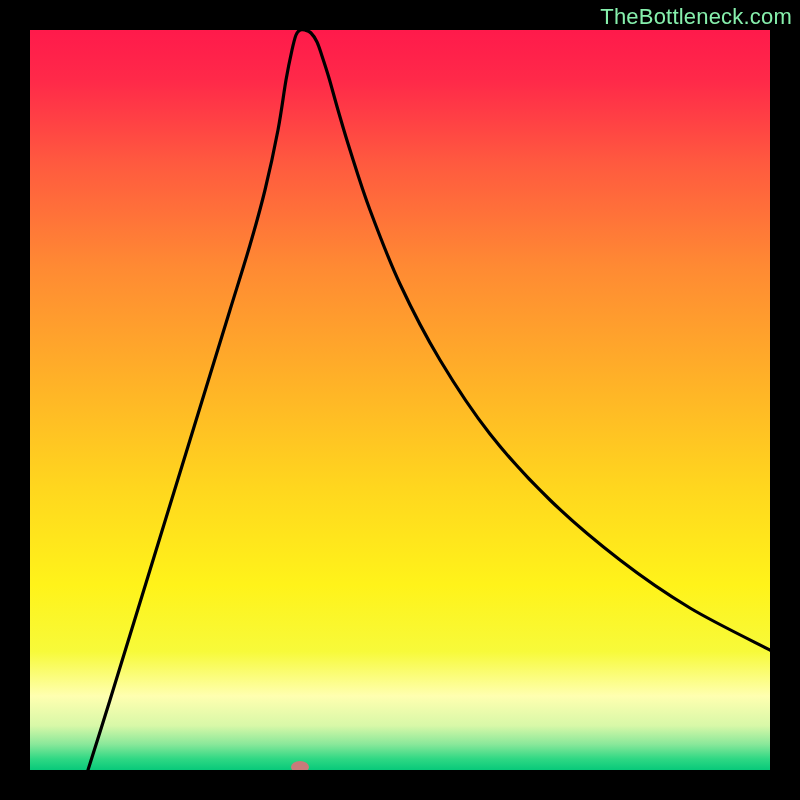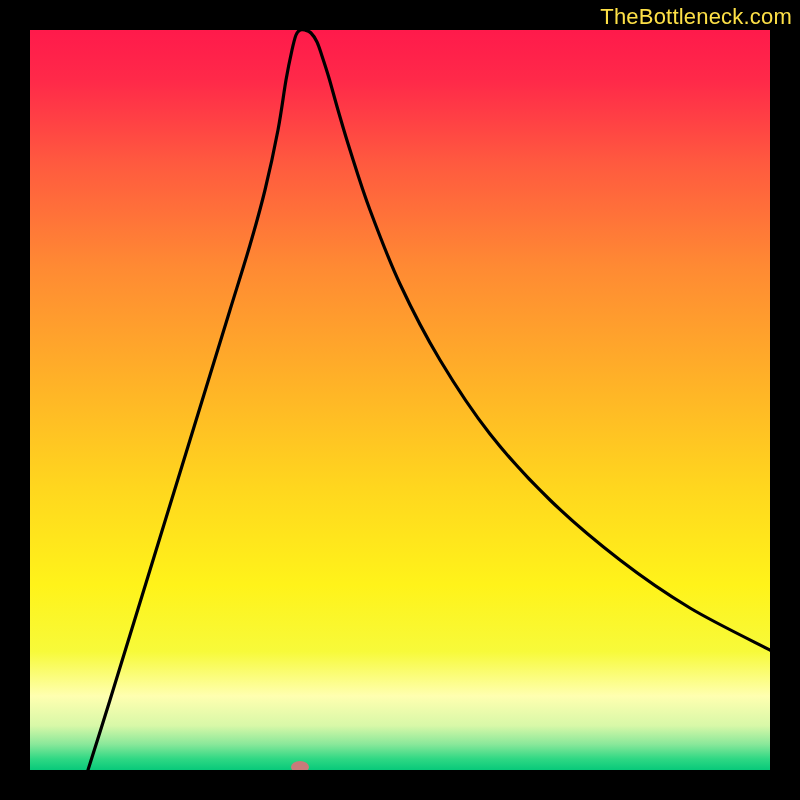--- a/index.html
+++ b/index.html
@@ -23,21 +23,21 @@
     width: 740px;
     height: 740px;
     overflow: hidden;
   }
   .watermark {
     position: absolute;
     top: 4px;
     right: 8px;
     font-family: Arial, Helvetica, sans-serif;
     font-size: 22px;
-    color: #fde047;
+    color: #86efac;
     font-weight: 500;
     letter-spacing: 0.2px;
   }
   svg { display: block; }
 </style>
 </head>
 <body>
 
 <div class="frame">
   <div class="watermark">TheBottleneck.com</div>

